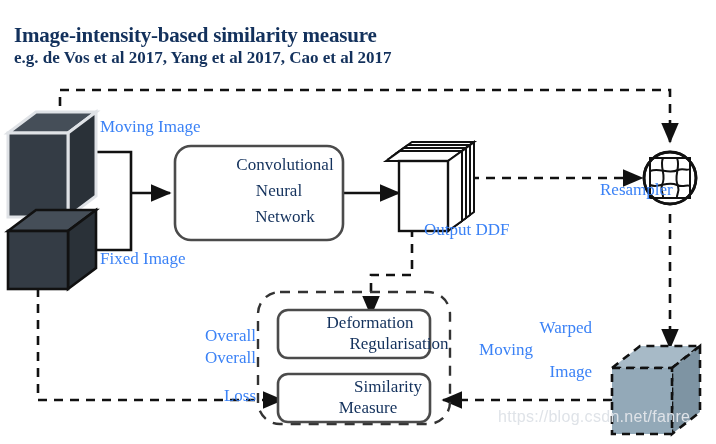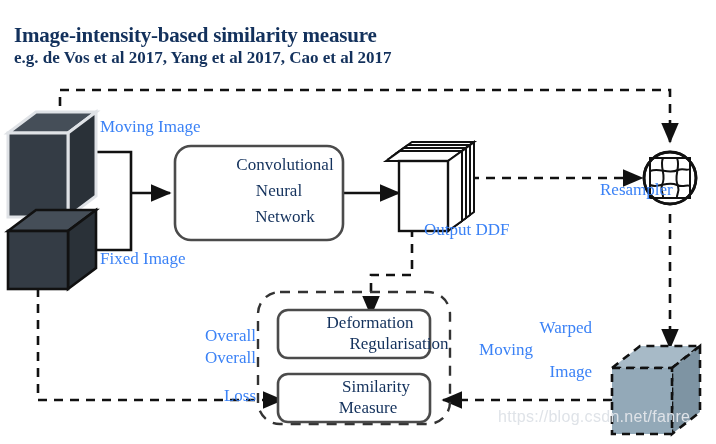--- a/index.html
+++ b/index.html
@@ -120,16 +120,16 @@
 <div class="lbl r" style="left:110px;top:348px;width:146px;">Overall</div>
 <div class="lbl r" style="left:110px;top:370px;width:146px;margin-top:16px;">Loss</div>
 
 <div class="boxtxt" style="left:175px;top:155px;width:168px;">Convolutional</div>
 <div class="boxtxt" style="left:175px;top:181px;width:156px;">Neural</div>
 <div class="boxtxt" style="left:175px;top:207px;width:168px;">Network</div>
 
 <div class="boxtxt" style="left:278px;top:313px;width:132px;">Deformation</div>
 <div class="boxtxt" style="left:290px;top:334px;width:166px;">Regularisation</div>
 
-<div class="boxtxt" style="left:280px;top:377px;width:140px;">Similarity</div>
+<div class="boxtxt" style="left:292px;top:377px;width:140px;">Similarity</div>
 <div class="boxtxt" style="left:278px;top:398px;width:128px;">Measure</div>
 
 <div class="watermark">https://blog.csdn.net/fanre</div>
 
 </body></html>

